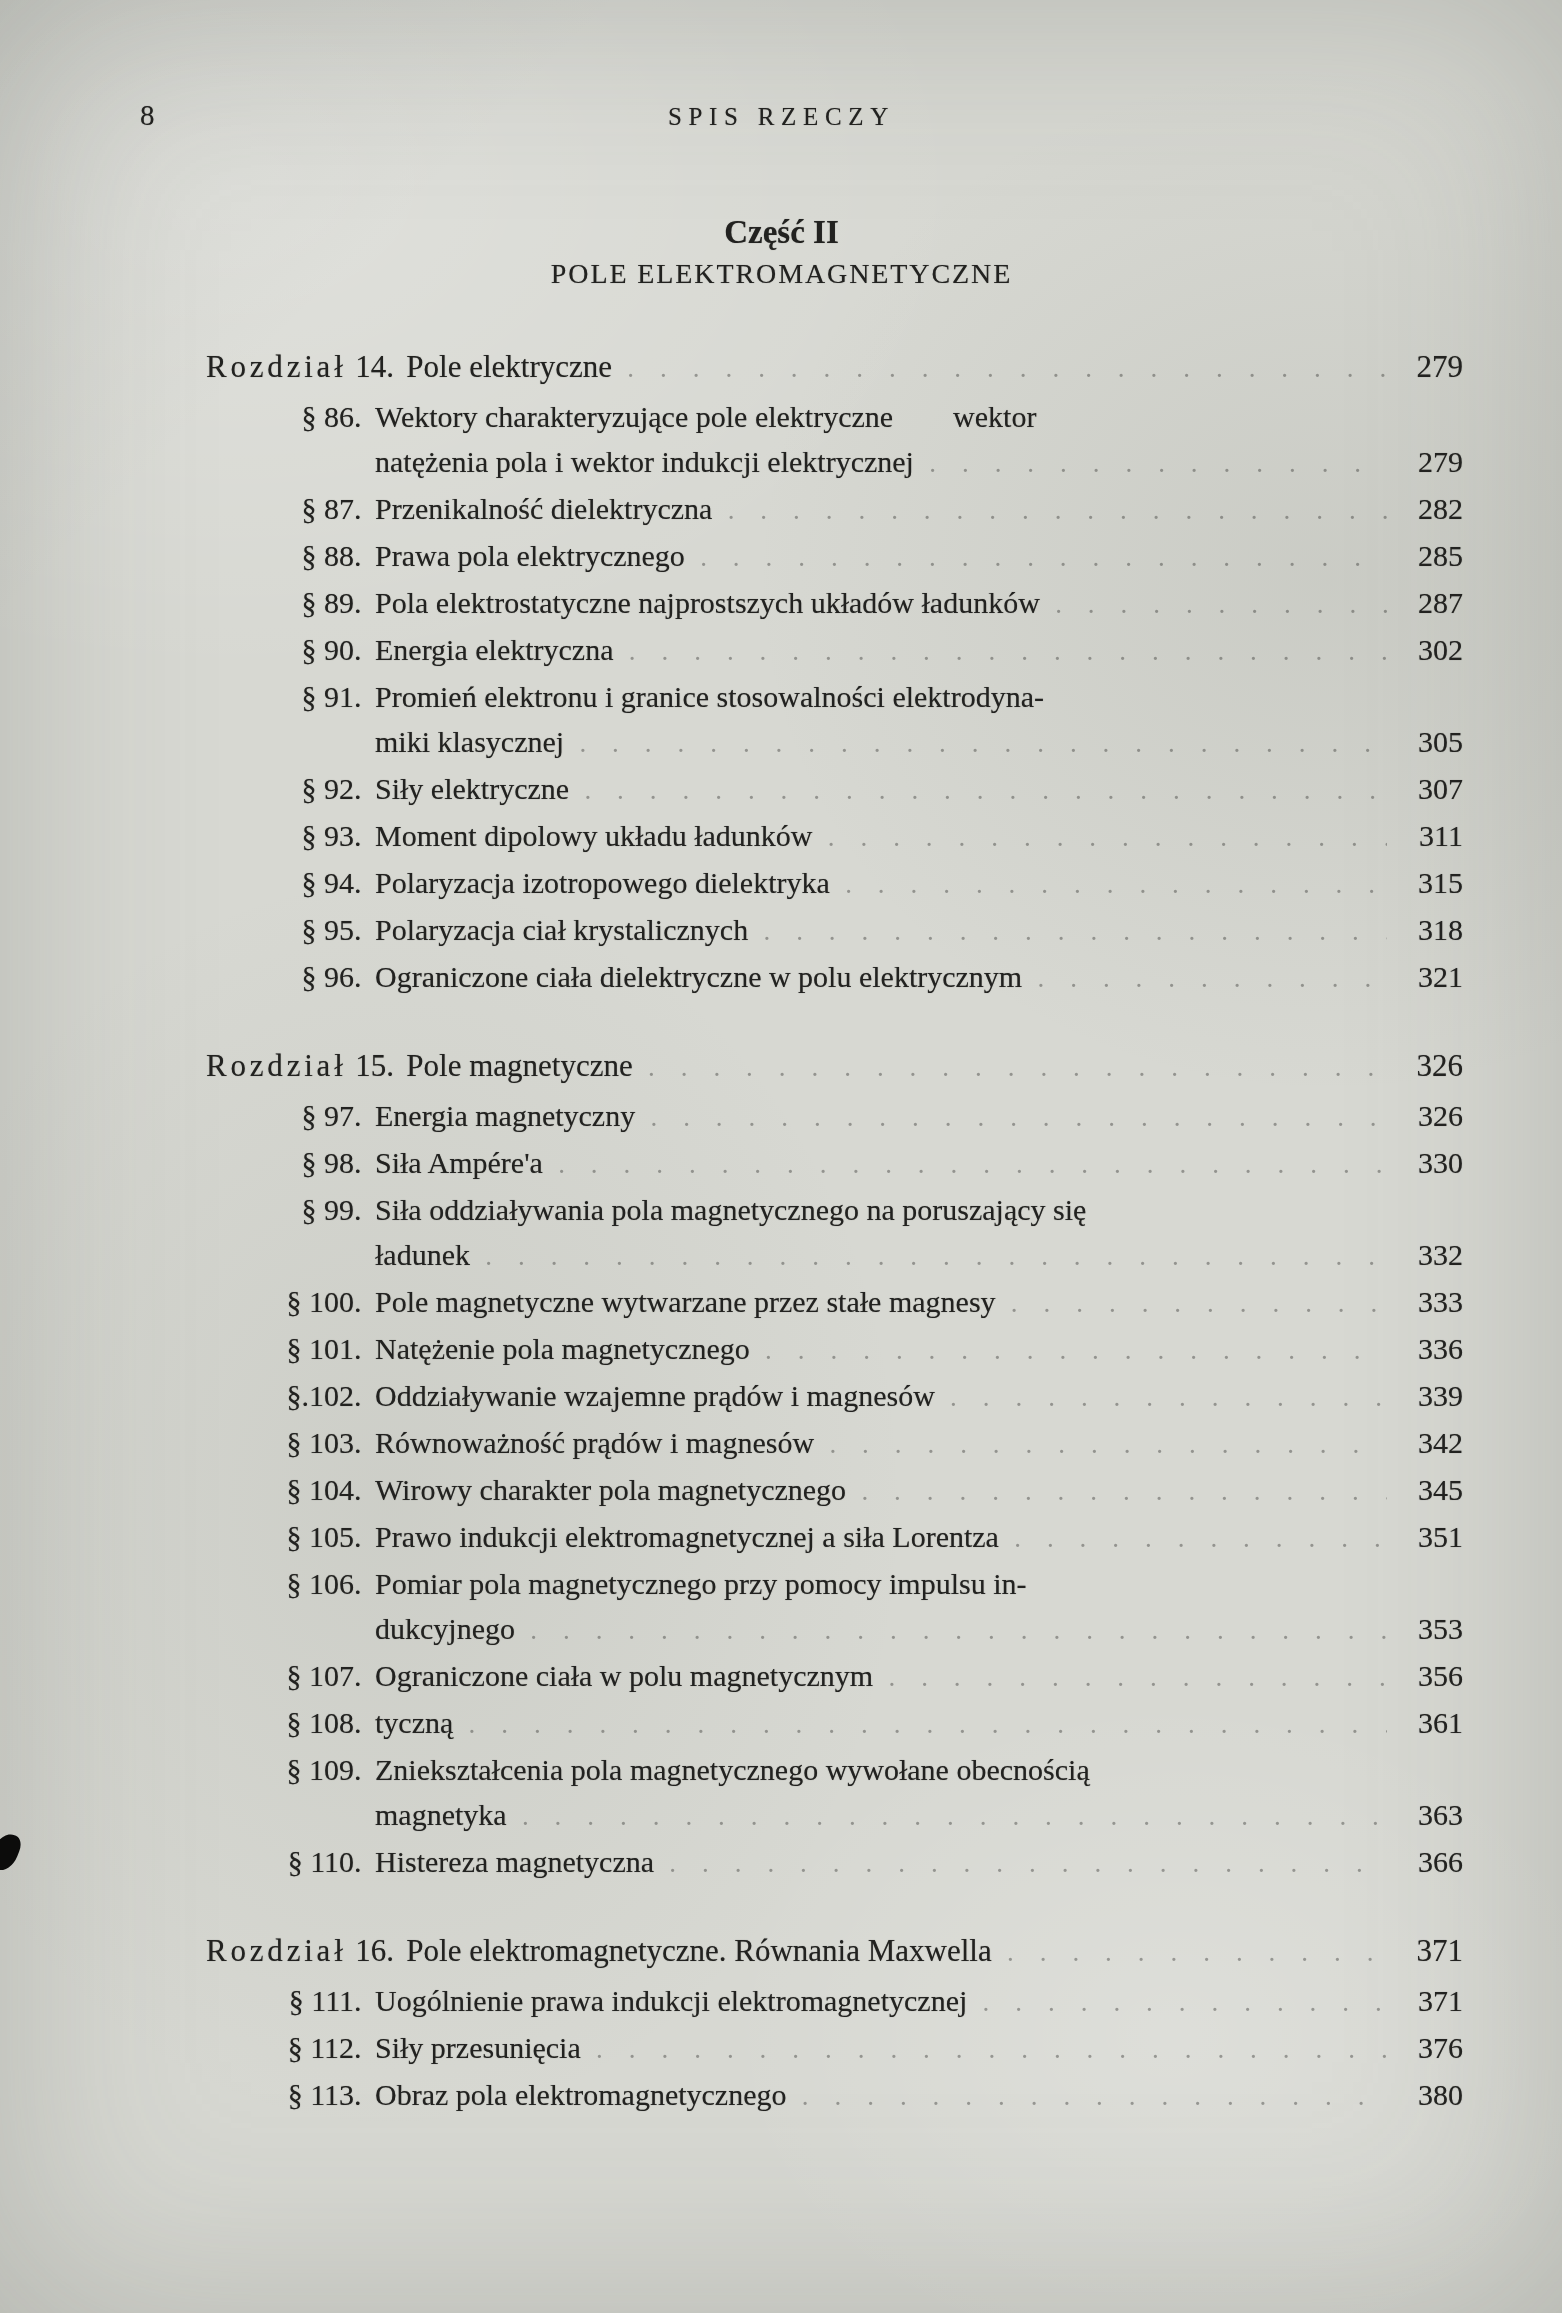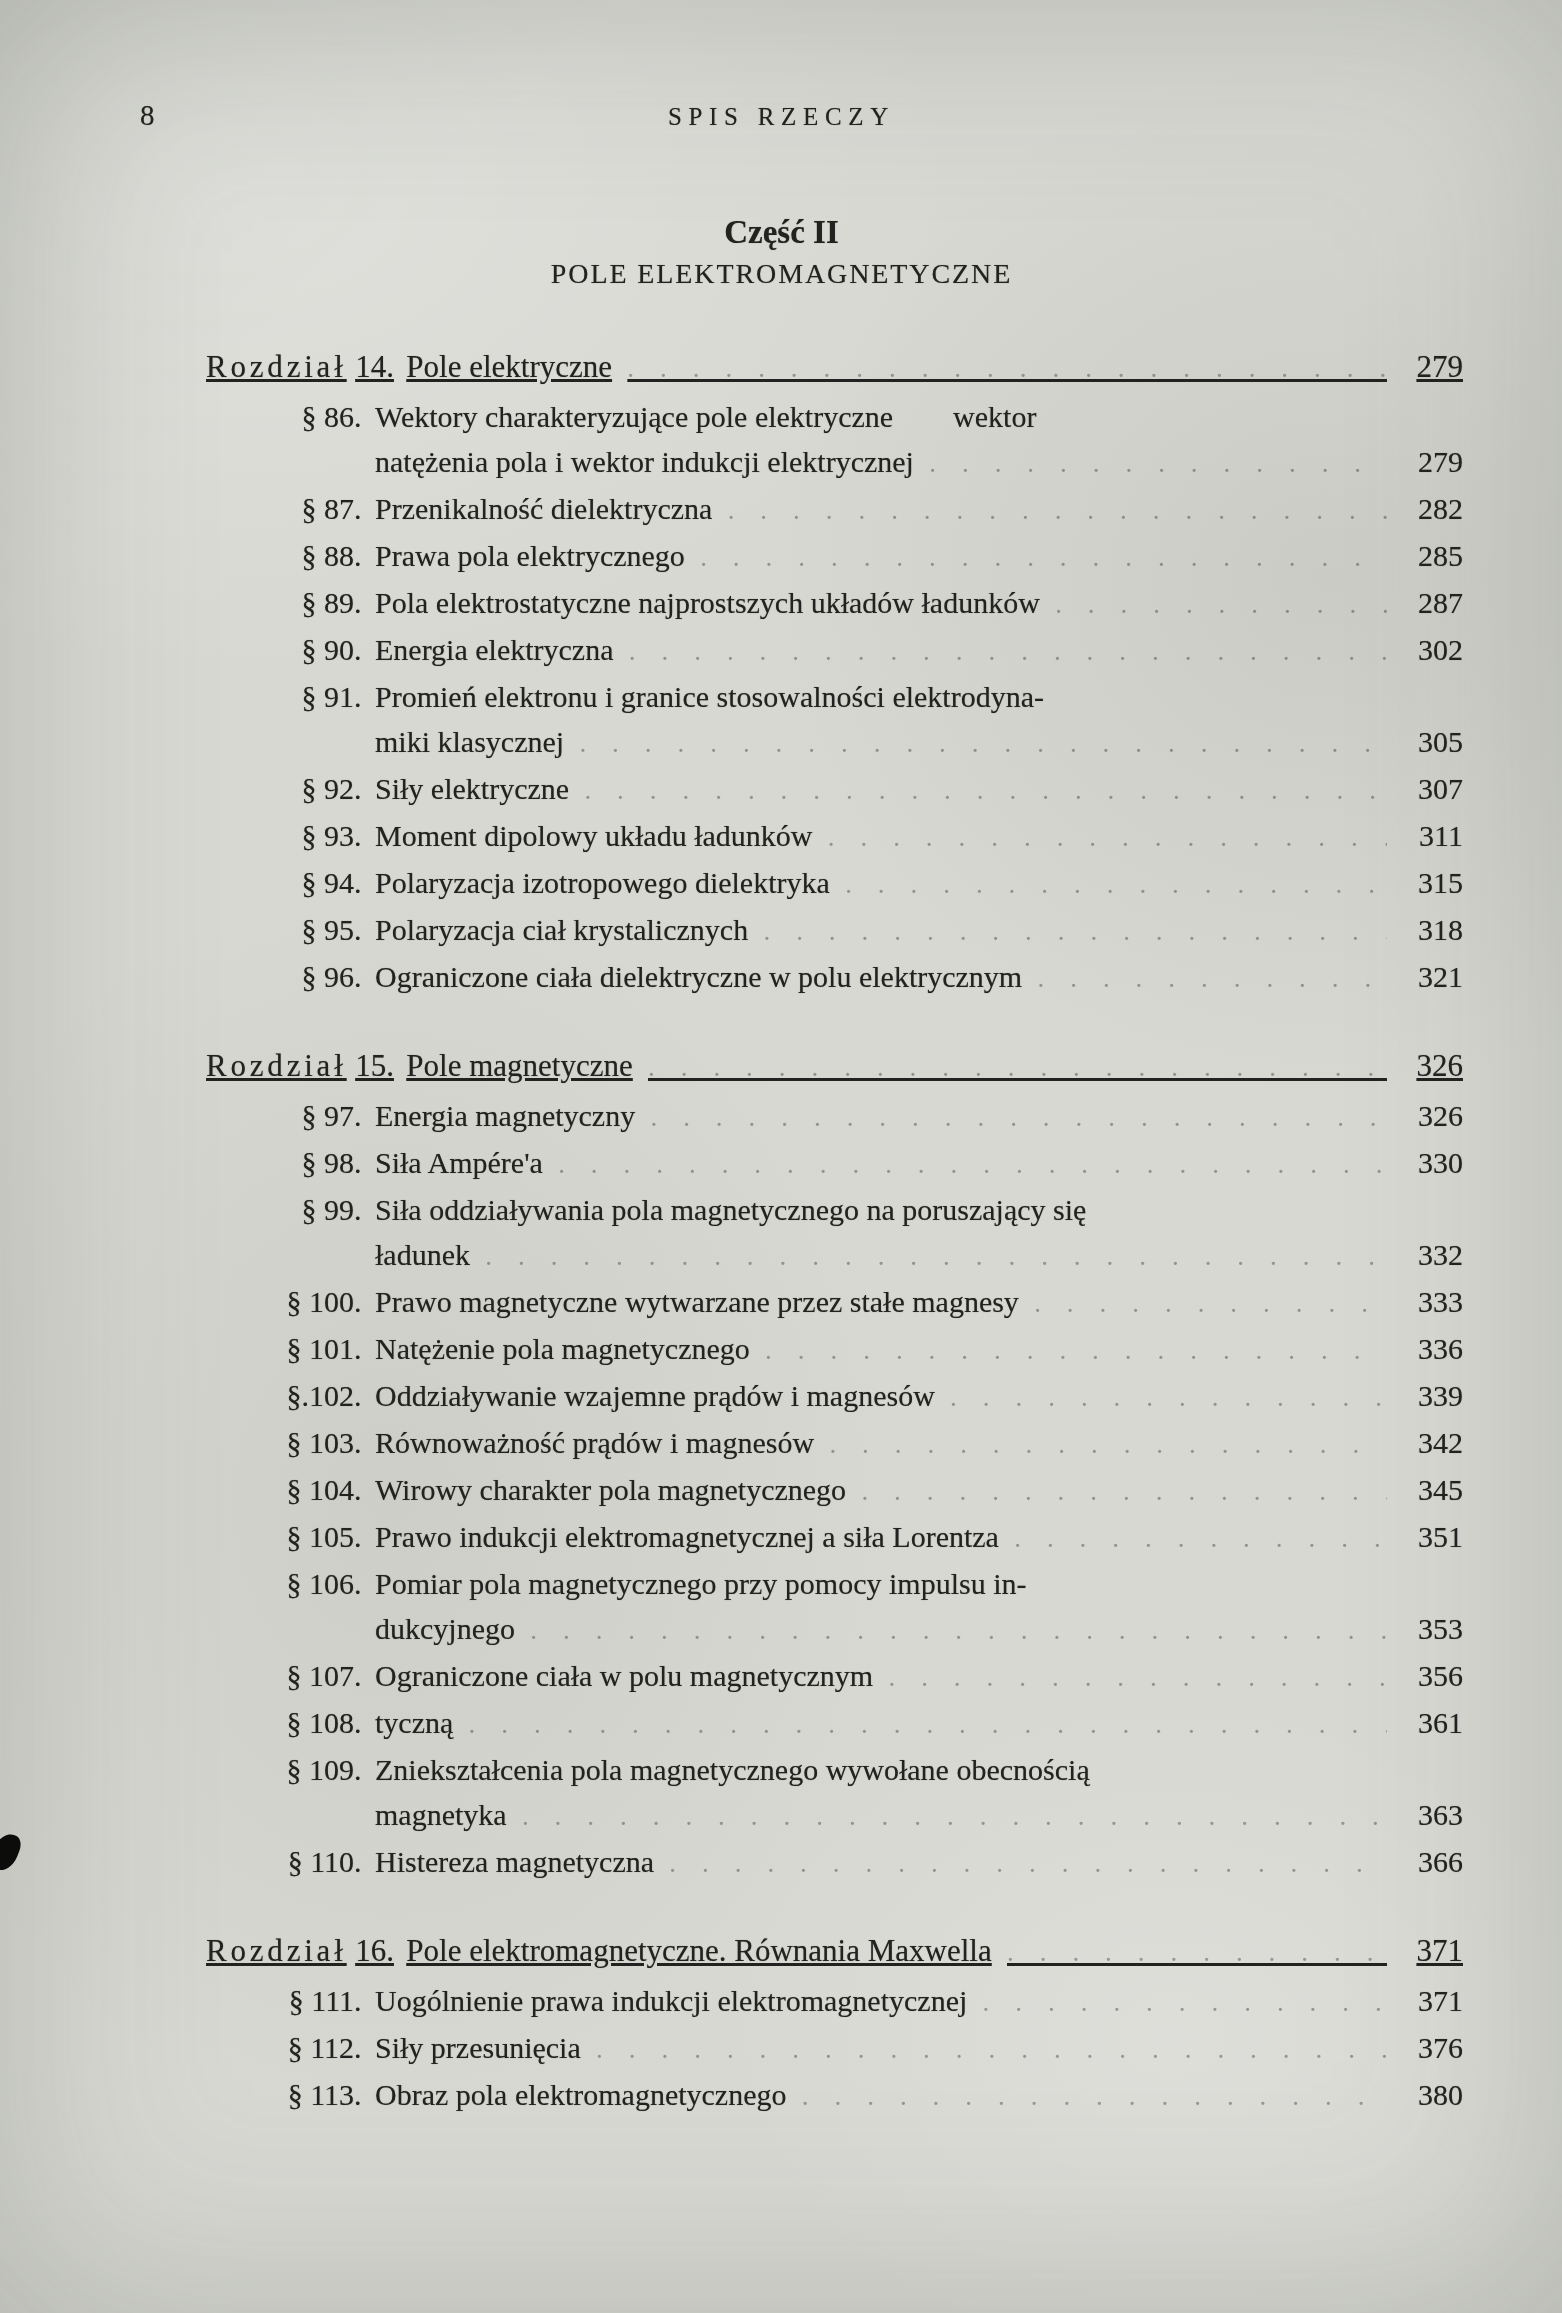--- a/index.html
+++ b/index.html
@@ -40,21 +40,21 @@
     text-align: center; font-size: 28px; font-weight: normal; letter-spacing: 1.9px;
   }
 
   .toc {
     position: absolute; left: 206px; right: 100px; top: 344px;
     font-size: 30px; line-height: 45px;
   }
 
   .chapter + .chapter { margin-top: 42px; }
 
-  .chapter-line { display: flex; align-items: baseline; font-size: 31px; text-decoration: underline; }
+  .chapter-line { display: flex; align-items: baseline; font-size: 31px; }
   .chapter-word { letter-spacing: 3.8px; white-space: nowrap; }
   .chapter-num { margin-left: 8.6px; white-space: nowrap; }
   .chapter-title { margin-left: 12.4px; white-space: nowrap; }
 
   .entries { margin-top: 2.9px; }
 
   .entry { display: flex; }
   .num {
     flex: none; width: 169px; padding-right: 13.4px;
     text-align: right; white-space: nowrap;
@@ -254,21 +254,21 @@
                 <span class="etext">ładunek</span>
                 <span class="leader"></span>
                 <span class="pg">332</span>
               </div>
             </div>
           </div>
           <div class="entry">
             <span class="num">§ 100.</span>
             <div class="ebody">
               <div class="eline lastline">
-                <span class="etext">Prawo magnetyczne wytwarzane przez stałe magnesy</span>
+                <span class="etext">Pole magnetyczne wytwarzane przez stałe magnesy</span>
                 <span class="leader"></span>
                 <span class="pg">333</span>
               </div>
             </div>
           </div>
           <div class="entry">
             <span class="num">§ 101.</span>
             <div class="ebody">
               <div class="eline lastline">
                 <span class="etext">Natężenie pola magnetycznego</span>

